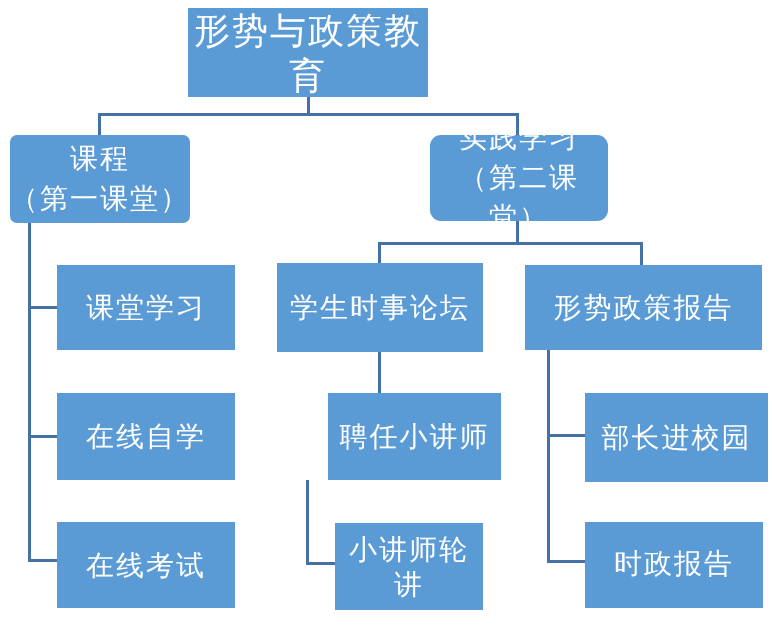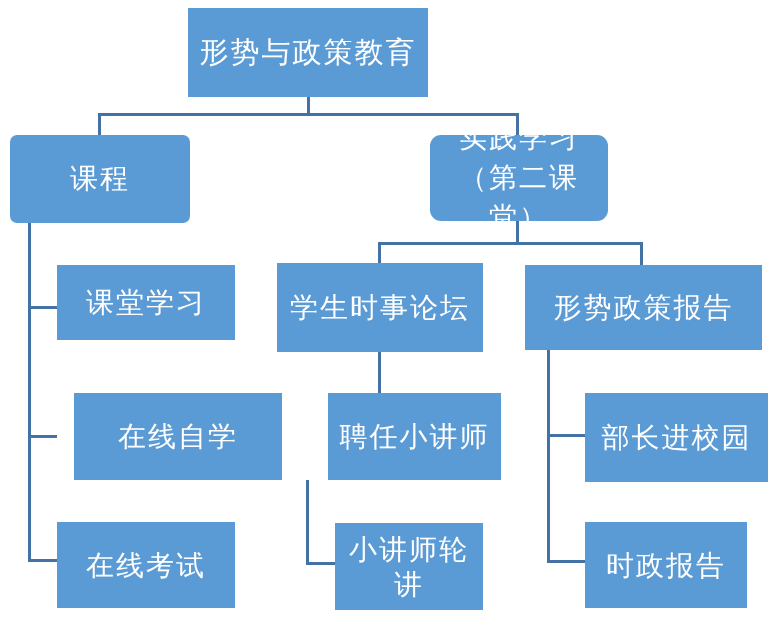--- a/index.html
+++ b/index.html
@@ -21,52 +21,53 @@
     display: flex;
     flex-direction: column;
     align-items: center;
     justify-content: center;
     text-align: center;
     font-size: 28px;
     letter-spacing: 2px;
     line-height: 1.25;
     user-select: none;
   }
-  .node.root { font-size: 29px; }
+  .node.root { font-size: 36px; }
   .node .l1, .node .l2 { display: block; }
   .node.twoline .l1 { line-height: 40px; }
   .node.twoline .l2 { line-height: 40px; }
   .line {
     position: absolute;
     background: var(--connector, #4472a4);
   }
 </style>
 </head>
 <body>
 
 <div id="canvas">
 
   <div class="node root" style="left:188px; top:8px; width:240px; height:89px;">
     <span>形势与政策教育</span>
   </div>
 
   <div class="node twoline" style="left:10px; top:135px; width:180px; height:88px;border-radius:7px;">
     <span class="l1">课程</span>
+    <span class="l2">（第一课堂）</span>
   </div>
 
   <div class="node twoline" style="left:430px; top:135px; width:178px; height:86px;border-radius:11px;">
     <span class="l1">实践学习</span>
     <span class="l2">（第二课堂）</span>
   </div>
 
-  <div class="node" style="left:57px; top:265px; width:178px; height:75px;">
+  <div class="node" style="left:57px; top:265px; width:178px; height:85px;">
     <span>课堂学习</span>
   </div>
 
-  <div class="node" style="left:74px; top:393px; width:208px; height:87px;">
+  <div class="node" style="left:57px; top:393px; width:178px; height:87px;">
     <span>在线自学</span>
   </div>
 
   <div class="node" style="left:57px; top:522px; width:178px; height:86px;">
     <span>在线考试</span>
   </div>
 
   <div class="node" style="left:277px; top:263px; width:206px; height:89px;">
     <span>学生时事论坛</span>
   </div>
@@ -80,21 +81,21 @@
   </div>
 
   <div class="node" style="left:525px; top:265px; width:237px; height:85px;">
     <span>形势政策报告</span>
   </div>
 
   <div class="node" style="left:585px; top:393px; width:183px; height:89px;">
     <span>部长进校园</span>
   </div>
 
-  <div class="node" style="left:585px; top:522px; width:162px; height:86px;">
+  <div class="node" style="left:585px; top:522px; width:178px; height:86px;font-family:Liberation Mono, monospace;">
     <span>时政报告</span>
   </div>
 
   <div class="line" style="left:307px; top:97px;  width:3px;   height:19px;"></div>
   <div class="line" style="left:98px;  top:113px; width:421px; height:3px;"></div>
   <div class="line" style="left:98px;  top:113px; width:3px;   height:22px;"></div>
   <div class="line" style="left:516px; top:113px; width:3px;   height:22px;"></div>
 
   <div class="line" style="left:516px; top:221px; width:3px;   height:23px;"></div>
   <div class="line" style="left:378px; top:242px; width:265px; height:3px;"></div>

